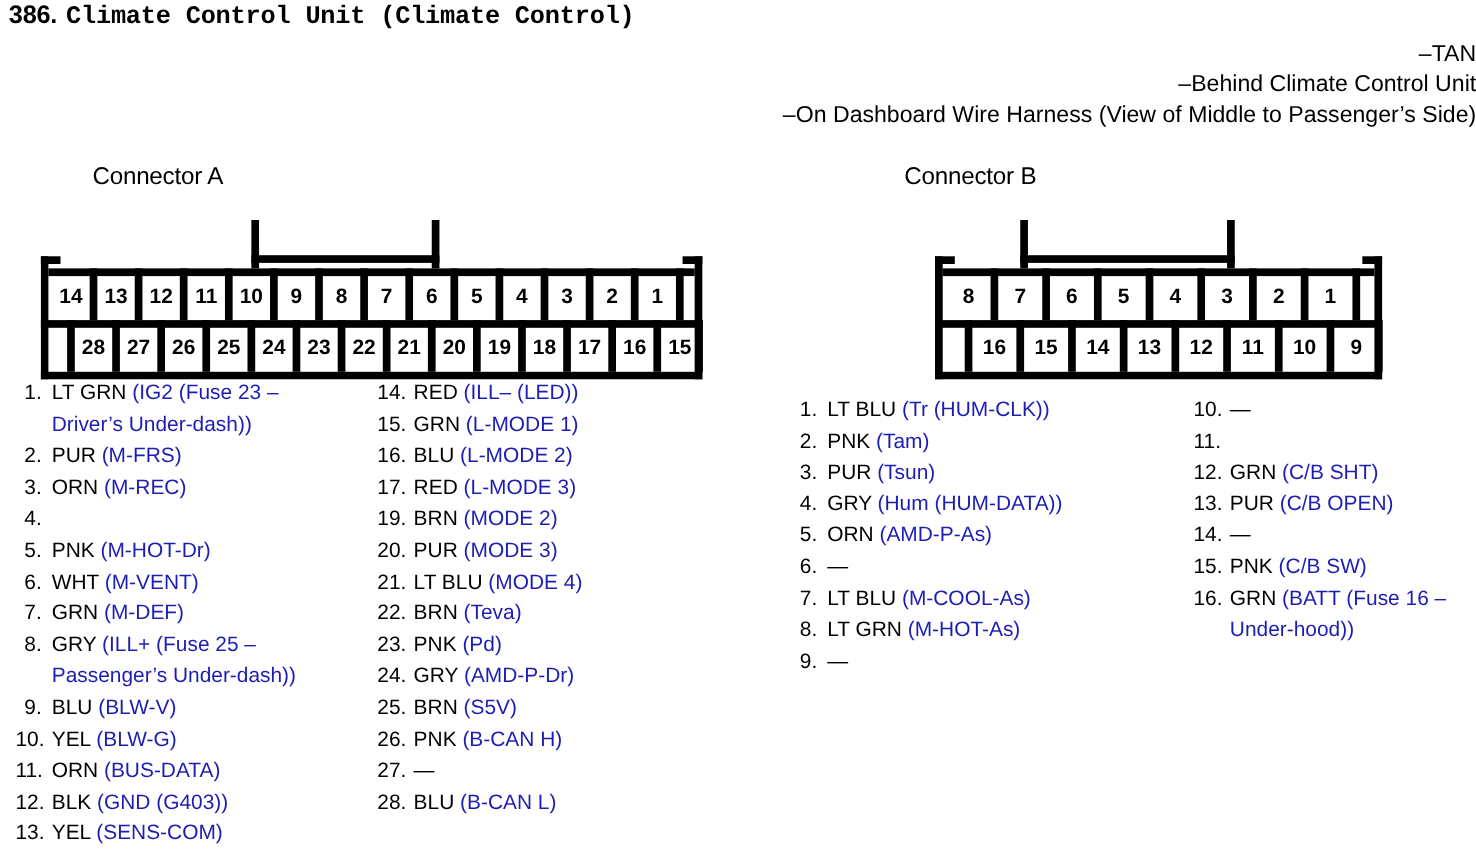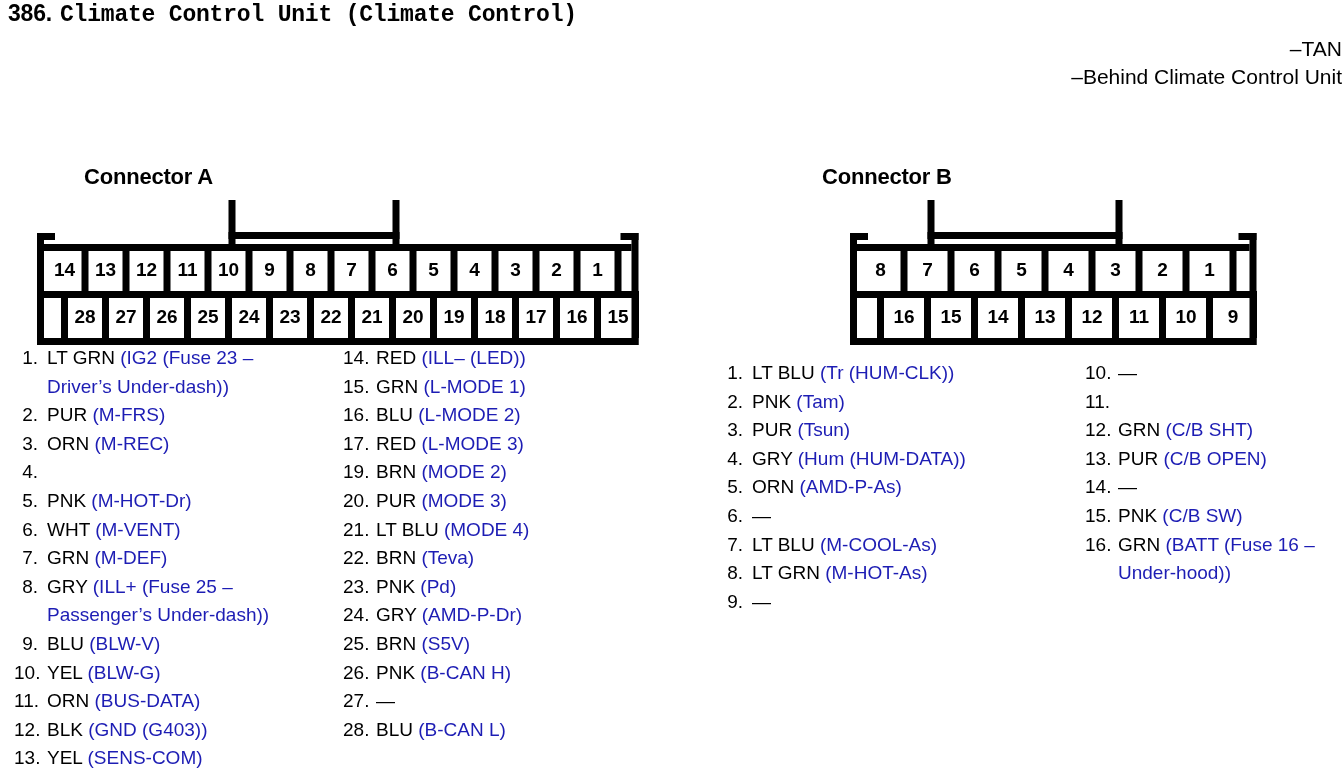--- a/index.html
+++ b/index.html
@@ -35,24 +35,23 @@
     line-height: 28px;
     white-space: nowrap;
     text-align: right;
   }
   .sub-dash { display: inline-block; width: 17px; }
 
   
   .conn-heading {
     position: absolute;
     font-size: 22px;
-    font-weight: bold;
+    font-weight: normal;
     letter-spacing: -0.2px;
     white-space: nowrap;
-    margin-top: 17px;
   }
   #heading-a { left: 84px; top: 147px; }
   #heading-b { left: 822px; top: 147px; }
 
   
   .connector { position: absolute; }
   #connector-a { left: 37px; top: 200px; }
   #connector-b { left: 850px; top: 200px; }
 
   .conn-svg { display: block; }
@@ -97,20 +96,23 @@
   <div class="title-row">
     <span class="title-num">386.</span>
     <span class="title-text">Climate Control Unit (Climate Control)</span>
   </div>
   <div class="sub-list">
     <div class="sub-item">
       <span class="sub-dash">–</span><span>TAN</span>
     </div>
     <div class="sub-item">
       <span class="sub-dash">–</span><span>Behind Climate Control Unit</span>
+    </div>
+    <div class="sub-item">
+      <span class="sub-dash">–</span><span>On Dashboard Wire Harness (View of Middle to Passenger’s Side)</span>
     </div>
   </div>
 </div>
 
 <div class="conn-heading" id="heading-a">Connector A</div>
 <div class="conn-heading" id="heading-b">Connector B</div>
 
 <div class="connector" id="connector-a">
     <svg class="conn-svg" width="601.5" height="145" viewBox="0 0 601.5 145">
       <rect x="191.5" y="0" width="7" height="44" fill="#000"></rect>

